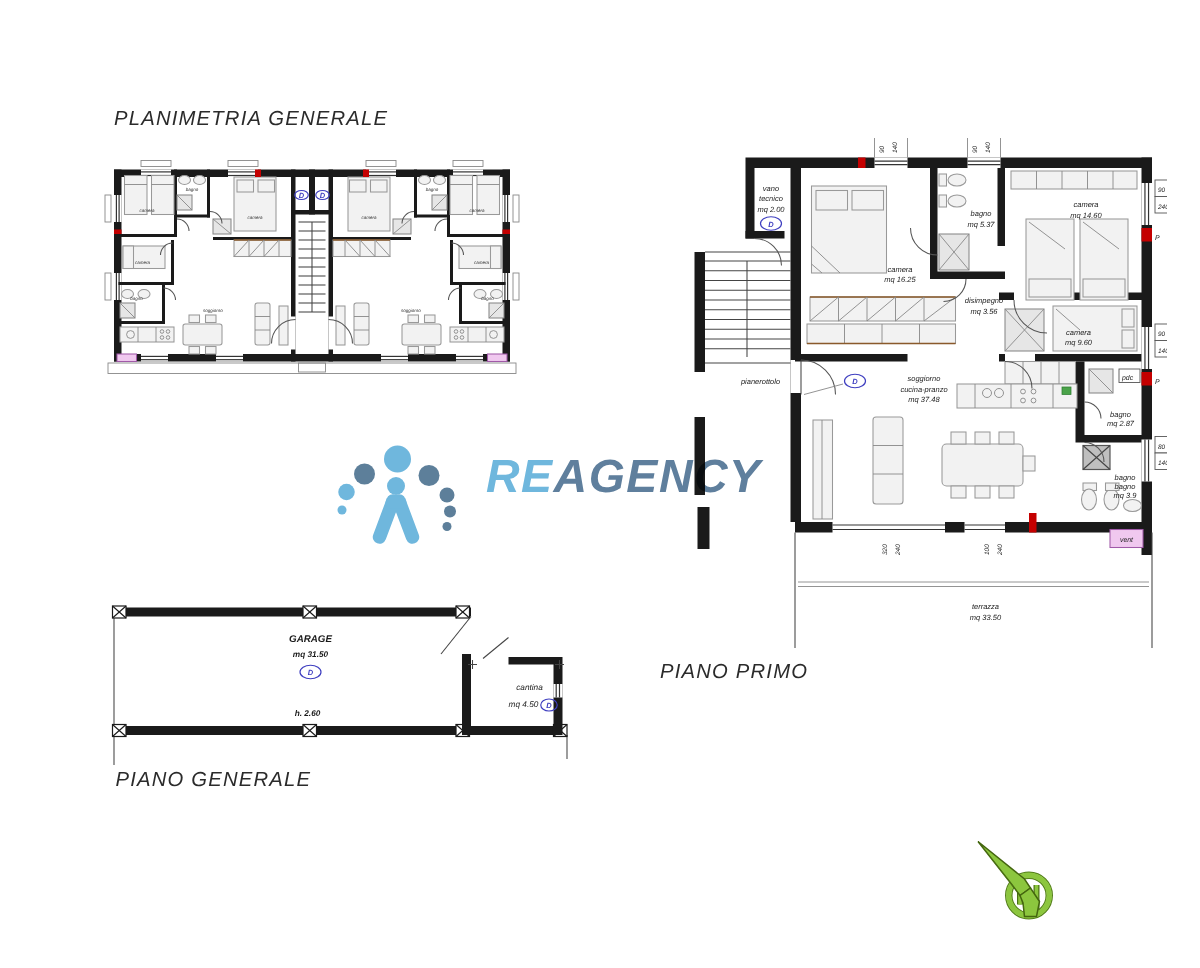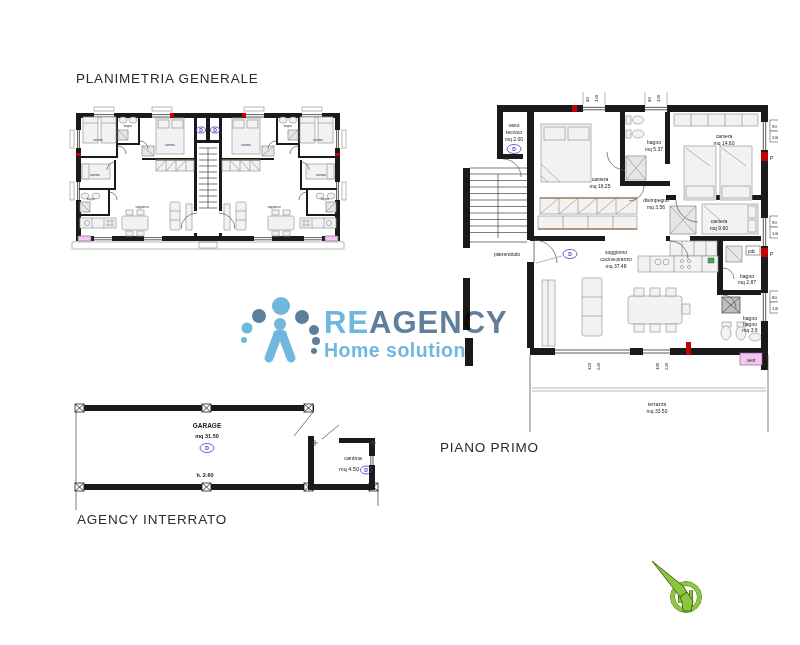--- a/index.html
+++ b/index.html
@@ -1,26 +1,26 @@
 <!DOCTYPE html>
 <html><head>
 <meta charset="utf-8">
 <style>
   html,body{margin:0;padding:0;background:#ffffff;}
   body{font-family:"Liberation Sans", sans-serif;}
-  .canvas{position:relative;width:800px;height:645px;background:#ffffff;overflow:hidden;}
+  .canvas{position:relative;width:800px;height:645px;background:#ffffff;overflow:hidden;font-style:italic;}
   .plan-title{position:absolute;color:#2b2b2b;font-size:13.5px;letter-spacing:0.8px;font-weight:400;}
   #title-general{left:76px;top:71px;}
   #title-primo{left:440px;top:440px;}
   #title-interrato{left:77px;top:512px;}
   .plan-svg{position:absolute;}
   #svg-general{left:58px;top:96px;}
   #svg-primo{left:458px;top:66px;}
   #svg-interrato{left:56px;top:396px;}
-  #logo{position:absolute;left:240px;top:294px;display:flex;align-items:center;mix-blend-mode:multiply;z-index:10;}
+  #logo{position:absolute;left:224px;top:294px;display:flex;align-items:flex-start;gap:16px;mix-blend-mode:multiply;z-index:10;}
   .logo-text{display:flex;flex-direction:column;line-height:1.0;padding-top:8px;}
   .brand{font-size:31px;font-weight:700;letter-spacing:1px;}
   .brand .re{color:#6fb7dd;}
   .brand .agency{color:#5f7f9d;}
   .tagline{font-size:19.5px;font-weight:700;color:#6fb7dd;margin-top:3px;letter-spacing:0.5px;}
   #cursor{position:absolute;left:650px;top:560px;z-index:20;}
   svg text{font-family:"Liberation Sans", sans-serif;fill:#1a1a1a;}
   .rlabel{font-size:5px;}
   .rlabel-sm{font-size:4.6px;}
   .tiny{font-size:3px;fill:#333;}
@@ -39,21 +39,21 @@
   .ventbox{fill:#f0c8ef;stroke:#a05aa8;stroke-width:0.7;}
   .dimbox{fill:#fff;stroke:#555;stroke-width:0.6;}
 </style>
 </head>
 <body>
 
 <div class="canvas">
 
   <div class="plan-title" id="title-general">PLANIMETRIA GENERALE</div>
   <div class="plan-title" id="title-primo">PIANO PRIMO</div>
-  <div class="plan-title" id="title-interrato">AGENCY INTERRATO</div>
+  <div class="plan-title" id="title-interrato">PIANO GENERALE</div>
 
   <svg id="svg-general" class="plan-svg" width="300" height="162" viewBox="0 0 300 162">
     <defs>
       <g id="gpu">
 
         <rect class="wall" x="18" y="17" width="132" height="5"></rect>
         <rect class="wall" x="18" y="17" width="5" height="128"></rect>
         <rect class="wall" x="18" y="140" width="132" height="5"></rect>
 
         <rect class="wall" x="136" y="17" width="3" height="128"></rect>
@@ -536,21 +536,20 @@
       <circle cx="74" cy="36" r="5" fill="#5d7f9a"></circle>
       <circle cx="76" cy="47" r="4" fill="#5d7f9a"></circle>
       <circle cx="74" cy="57" r="3" fill="#5d7f9a"></circle>
       <circle cx="40" cy="30" r="6" fill="#6fb7dd"></circle>
       <path d="M29,64 L38,40" stroke="#6fb7dd" stroke-width="9" stroke-linecap="round" fill="none"></path>
       <path d="M51,64 L42,40" stroke="#6fb7dd" stroke-width="9" stroke-linecap="round" fill="none"></path>
       <path d="M37,41 L43,41" stroke="#6fb7dd" stroke-width="8" stroke-linecap="round" fill="none"></path>
     </svg>
     <div class="logo-text">
       <div class="brand"><span class="re">RE</span><span class="agency">AGENCY</span></div>
-      <div class="tagline">Home solution</div>
     </div>
   </div>
 
   <svg id="cursor" width="56" height="54" viewBox="0 0 56 54">
     <circle cx="36" cy="37" r="15.5" fill="none" stroke="#55801c" stroke-width="1"></circle>
     <circle cx="36" cy="37" r="11.5" fill="none" stroke="#55801c" stroke-width="1"></circle>
     <circle cx="36" cy="37" r="13.5" fill="none" stroke="#8cc63e" stroke-width="3.6"></circle>
     <path d="M30,43 L30,31 L41,42 L41,30" fill="none" stroke="#4a7116" stroke-width="4"></path>
     <path d="M30,43 L30,31 L41,42 L41,30" fill="none" stroke="#8cc63e" stroke-width="2.4"></path>
     <polygon points="2,1 33,26 37,32 30,37 24,29" fill="#8cc63e" stroke="#44660f" stroke-width="1"></polygon>

